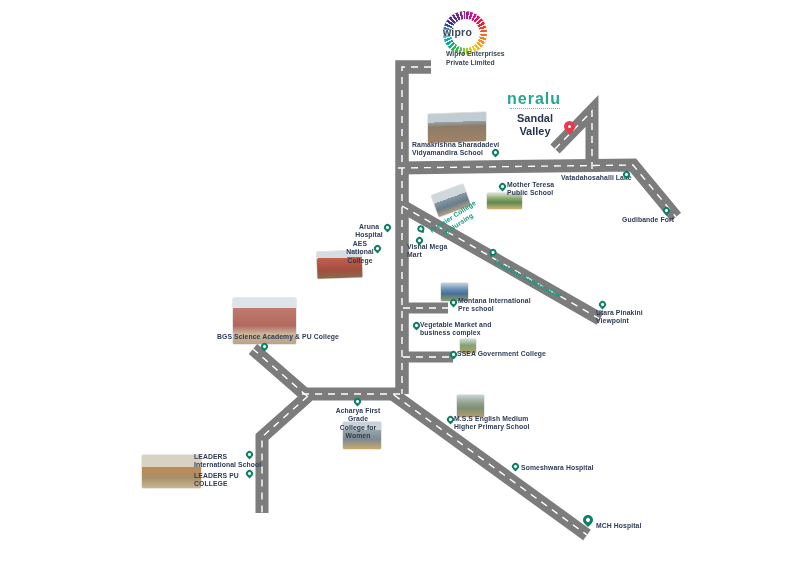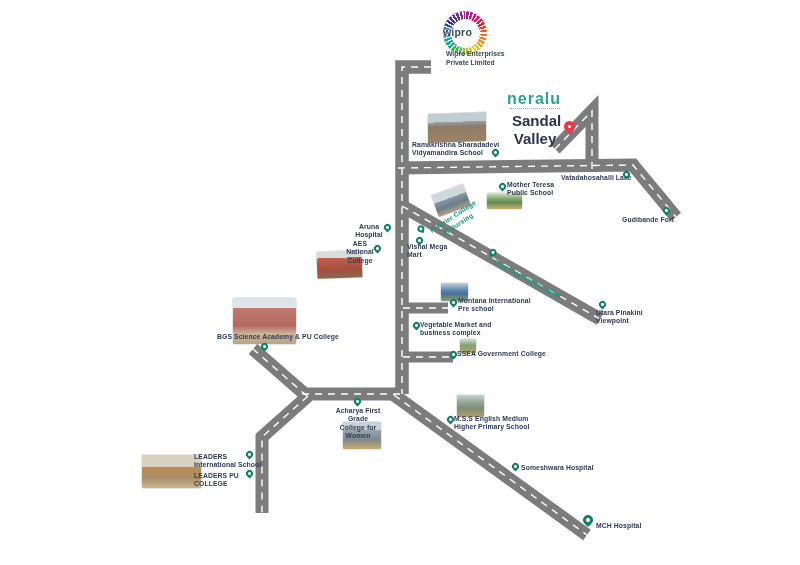--- a/index.html
+++ b/index.html
@@ -65,21 +65,21 @@
     color:var(--wipro_navy,#394a59); z-index:7; text-shadow:0 0 2px #fff,0 0 2px #fff; letter-spacing:.2px; }
   .wipro-company { position:absolute; left:406px; top:50px; font-size:6.8px; font-weight:bold;
     color:var(--wipro_navy,#394a59); line-height:1.3; white-space:pre-line; z-index:7; }
 
   
   .neralu-word { position:absolute; left:467px; top:90px; font-size:16px; font-weight:700;
     color:var(--neralu_teal,#26a593); letter-spacing:1px; z-index:5; }
   .neralu-tagline { position:absolute; left:470px; top:108px; width:50px; height:0;
     border-top:1.5px dotted var(--neralu_teal,#26a593); opacity:.7; z-index:5; }
   .project-name { position:absolute; left:472px; top:112px; width:46px; text-align:center;
-    font-size:15px; font-weight:800; color:#27344f; line-height:1.2; white-space:pre-line; z-index:5; }
+    font-size:11px; font-weight:800; color:#27344f; line-height:1.2; white-space:pre-line; z-index:5; }
 </style>
 </head>
 <body>
 
 <div class="stage">
 
   <svg class="mapcanvas" width="800" height="565" viewBox="0 0 800 565">
     <g>
       <path class="road" stroke-width="13.5" d="M391 67 L362 67 L362 394"></path>
       <path class="road" stroke-width="13" d="M358 168 L593 165 L636 217"></path>

